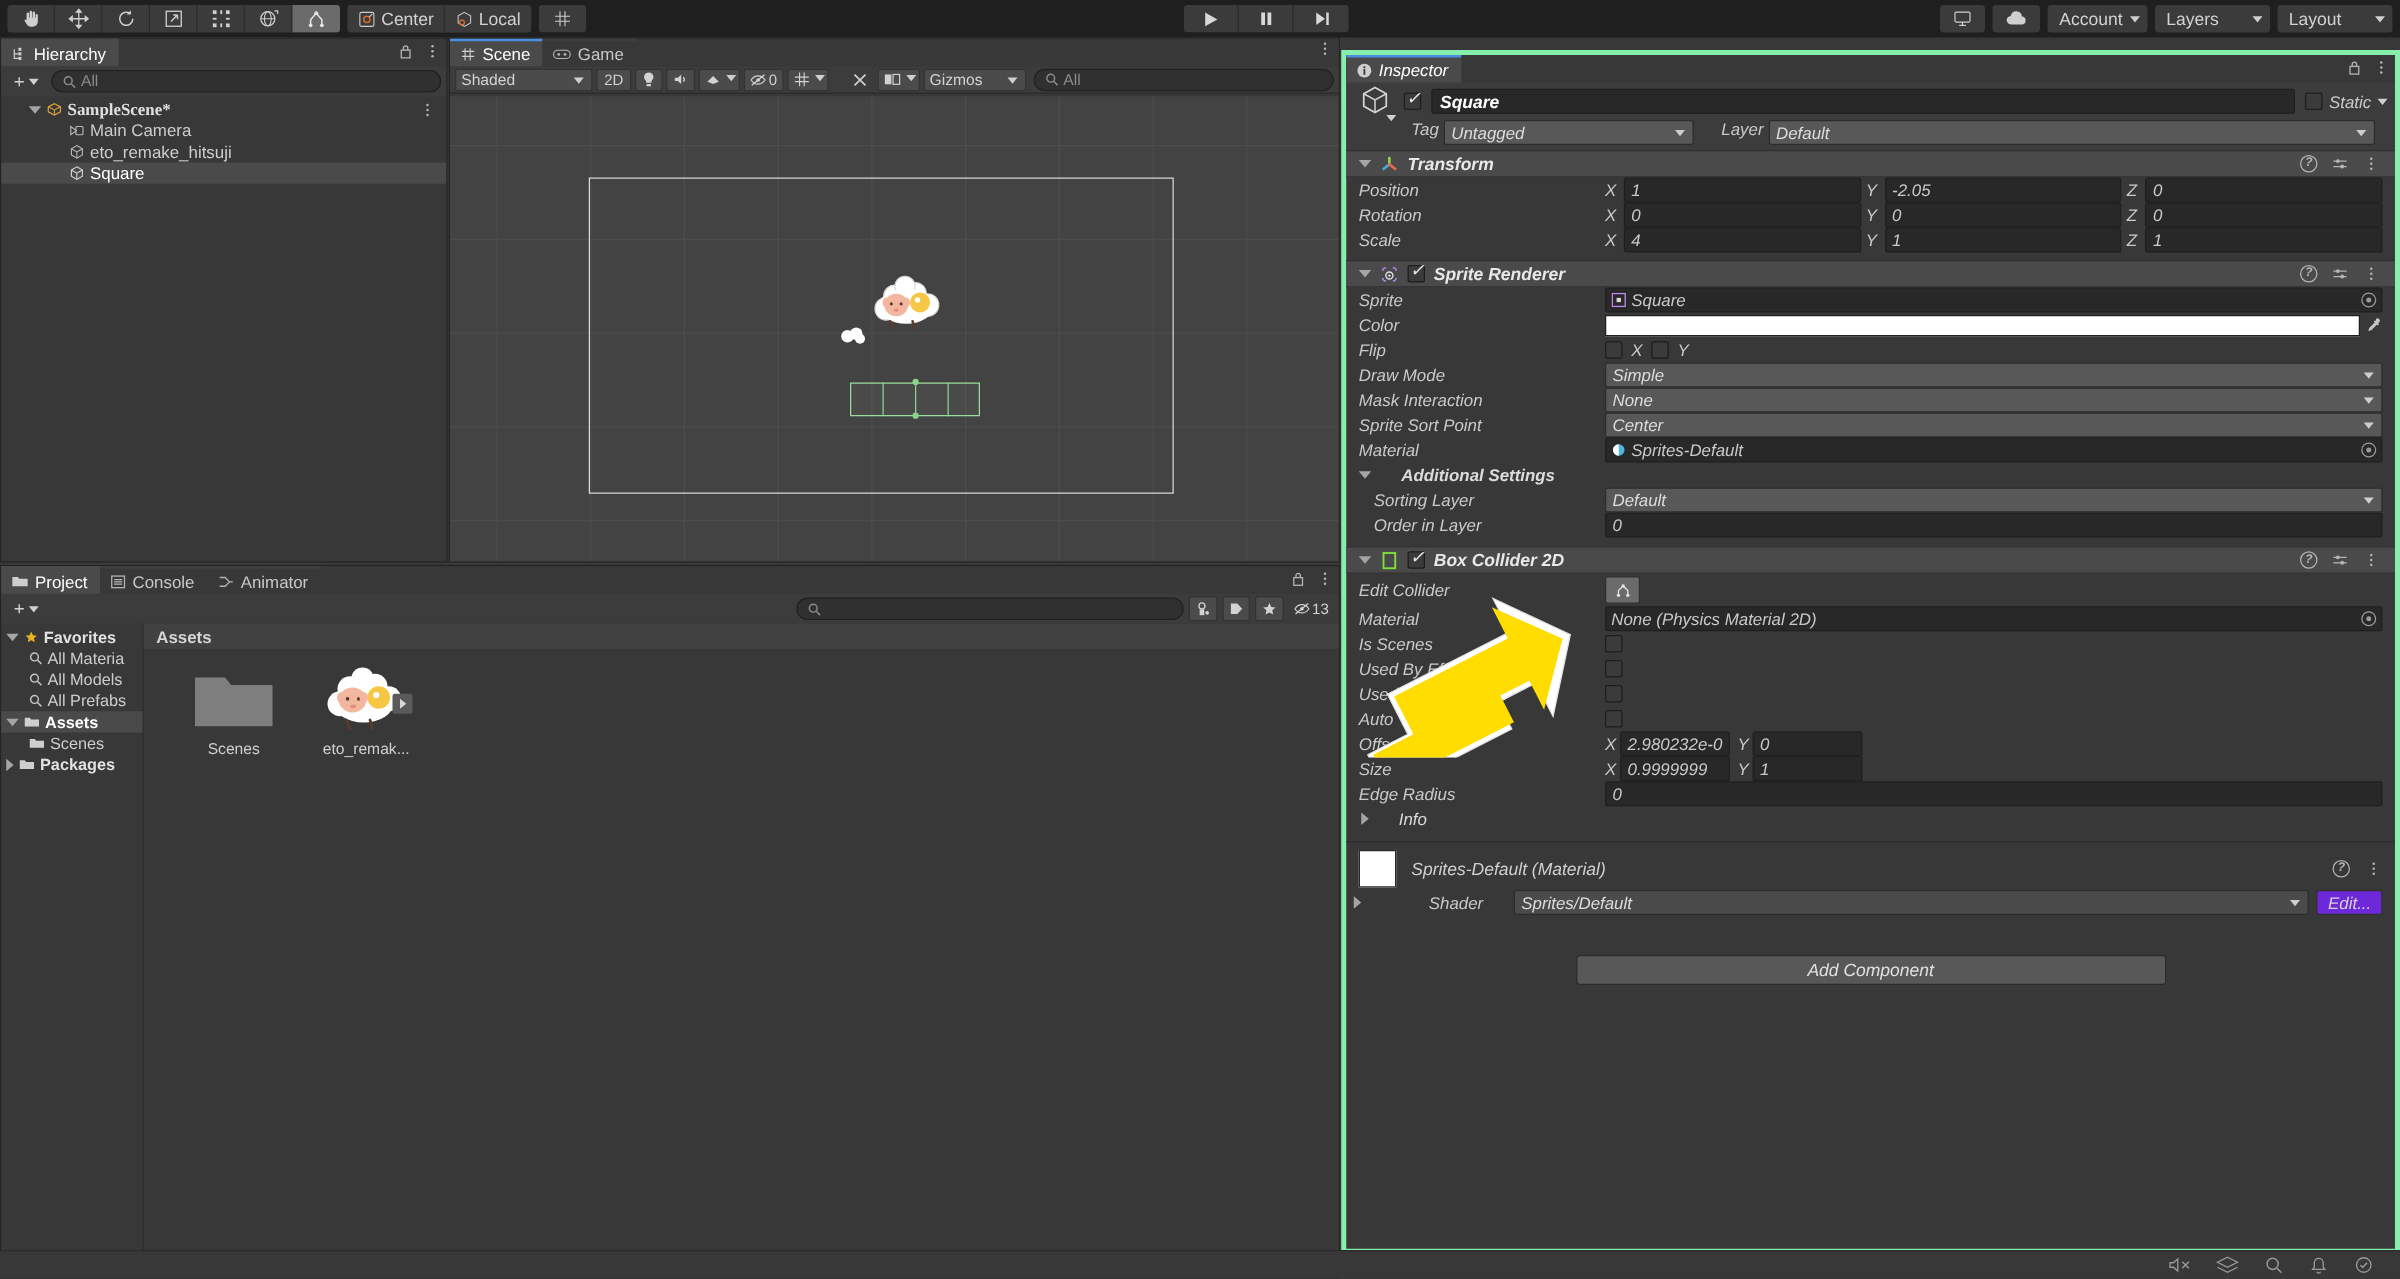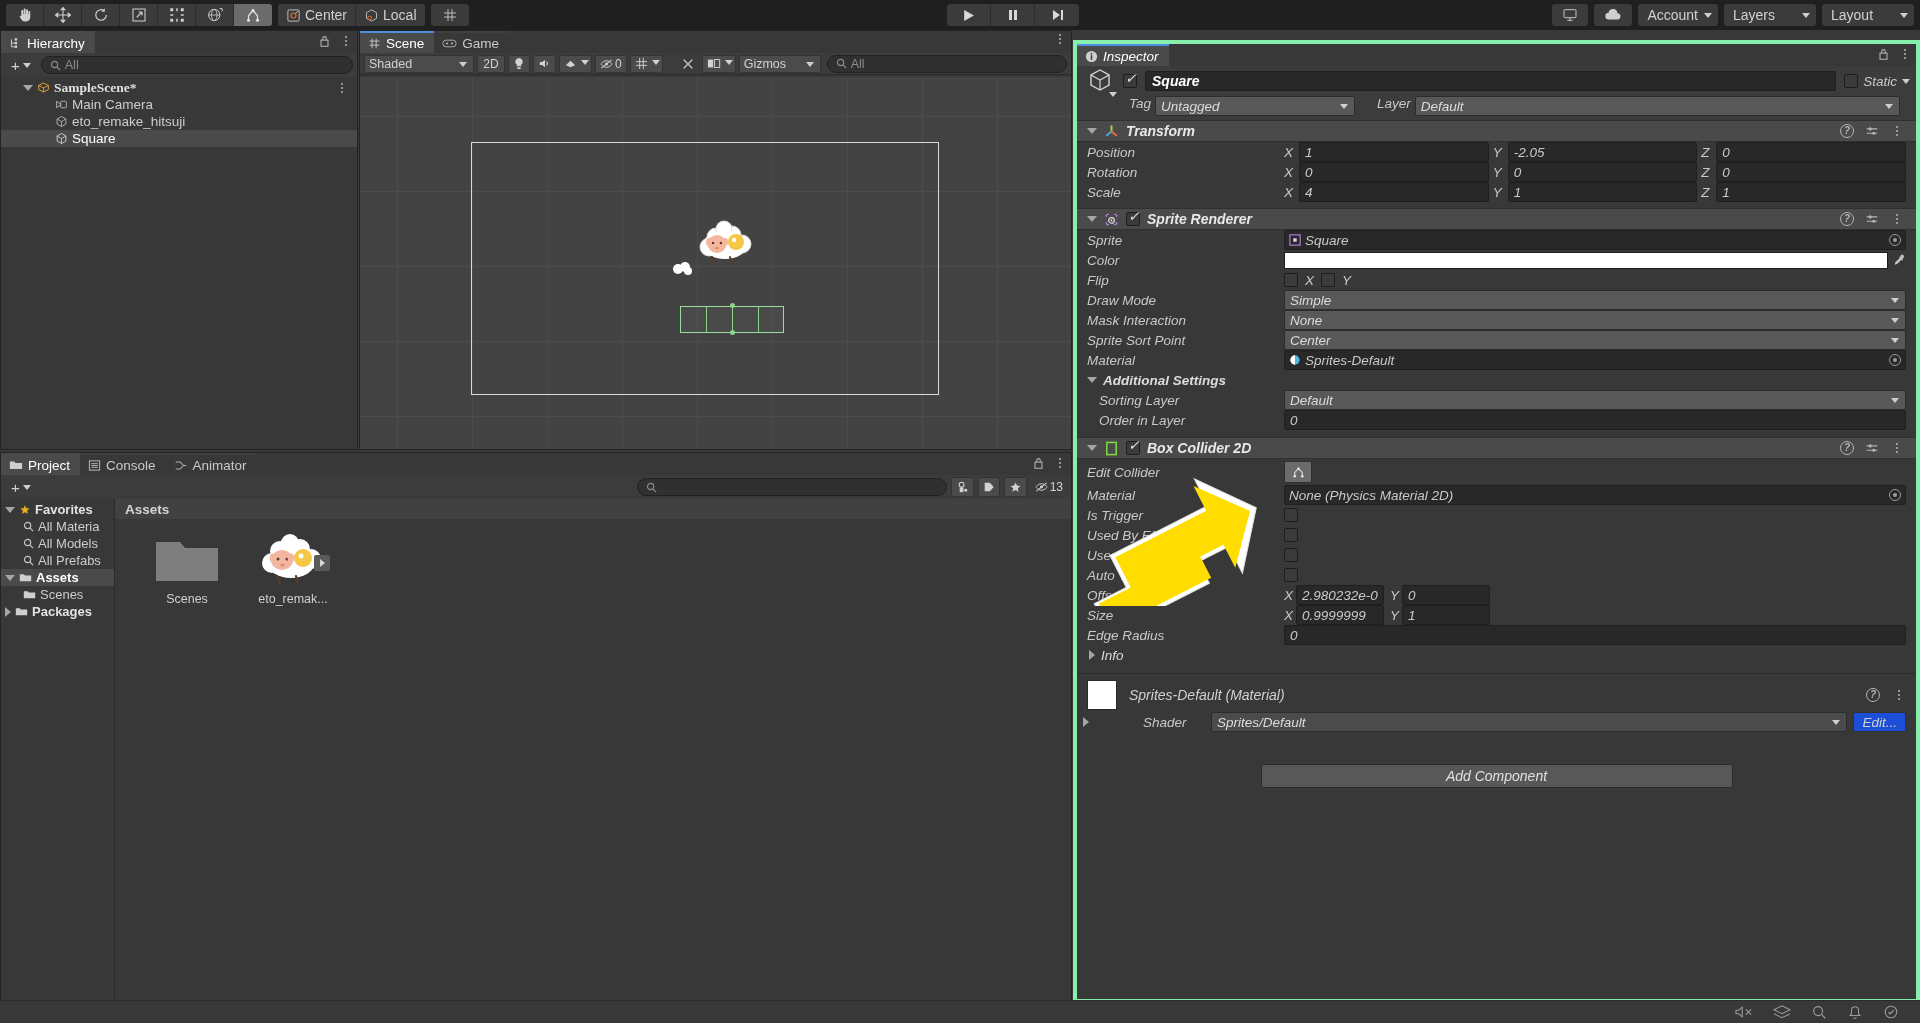--- a/index.html
+++ b/index.html
@@ -10,21 +10,21 @@
     font-size: 14px;
     color: #c4c4c4;
     overflow: hidden;
   }
   #app { position: relative; width: 1920px; height: 1023px; }
 
   
   .row { display: flex; align-items: center; }
   .spacer { flex: 1; }
   .btn {
-    background: #1d4ed8; border: 1px solid #303030; border-radius: 2px;
+    background: #6d28d9; border: 1px solid #303030; border-radius: 2px;
     color: #d2d2d2; display: flex; align-items: center; justify-content: center;
   }
   .flat { background: transparent; border: none; }
   .dark-field {
     background: #282828; border: 1px solid #1f1f1f; border-radius: 2px;
     color: #c9c9c9; display: flex; align-items: center; padding: 0 5px;
     height: 20px; font-size: 13.5px; overflow: hidden; white-space: nowrap;
   }
   .drop-field {
     background: #585858; border: 1px solid #2c2c2c; border-radius: 2px;
@@ -165,21 +165,21 @@
     border-bottom: 1px solid #303030; }
   .comp-title { font-size: 14px; font-weight: bold; color: #e8e8e8; }
   .comp-tools { display: flex; align-items: center; gap: 11px; margin-left: auto; padding-right: 6px; }
   .prow { height: 20px; display: flex; align-items: center; padding-left: 10px; }
   .plabel { width: 197px; font-size: 13.5px; color: #c9c9c9; flex: none; }
   .plabel.ind { padding-left: 12px; }
   .pvals { flex: 1; display: flex; align-items: center; gap: 4px; padding-right: 10px; }
   .vec3 { flex: 1; display: flex; align-items: center; gap: 3px; }
   .vec-lab { width: 12px; font-size: 13.5px; color: #c9c9c9; text-align: left; flex: none; }
   .vec-in { flex: 1; }
-  .sec-head { height: 20px; display: flex; align-items: center; gap: 6px;
+  .sec-head { height: 20px; display: flex; align-items: center; gap: 24px;
     padding-left: 10px; font-size: 13.5px; font-weight: bold; color: #dcdcdc; }
   .obj-field { flex: 1; height: 20px; background: #282828; border: 1px solid #1f1f1f;
     border-radius: 2px; display: flex; align-items: center; gap: 4px;
     padding: 0 2px 0 4px; font-size: 13.5px; color: #c9c9c9; position: relative; }
   .obj-dot { position: absolute; right: 4px; width: 12px; height: 12px;
     border: 1.4px solid #9a9a9a; border-radius: 50%; }
   .obj-dot::after { content: ""; position: absolute; left: 3px; top: 3px;
     width: 4px; height: 4px; background: #9a9a9a; border-radius: 50%; }
   .color-field { flex: 1; height: 17px; background: #ffffff; border: 1px solid #1f1f1f; }
   .mat-sec { border-top: 1px solid #2c2c2c; padding: 6px 10px; }
@@ -1052,21 +1052,21 @@
     <div class="prow">
       <span class="plabel">Material</span>
       <div class="pvals">
         <div class="obj-field">
           <span>None (Physics Material 2D)</span>
           <span class="obj-dot"></span>
         </div>
       </div>
     </div>
     <div class="prow">
-      <span class="plabel">Is Trigger</span>
+      <span class="plabel">Is Scenes</span>
       <div class="pvals">
           <div class="ckbox"></div>
         </div>
     </div>
     <div class="prow">
       <span class="plabel">Used By Effector</span>
       <div class="pvals">
           <div class="ckbox"></div>
         </div>
     </div>

